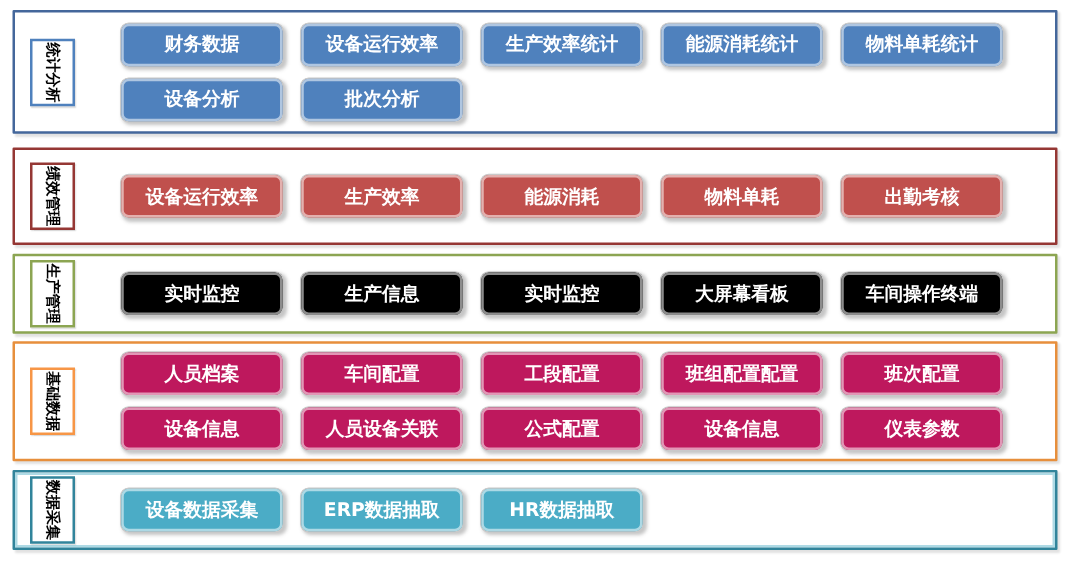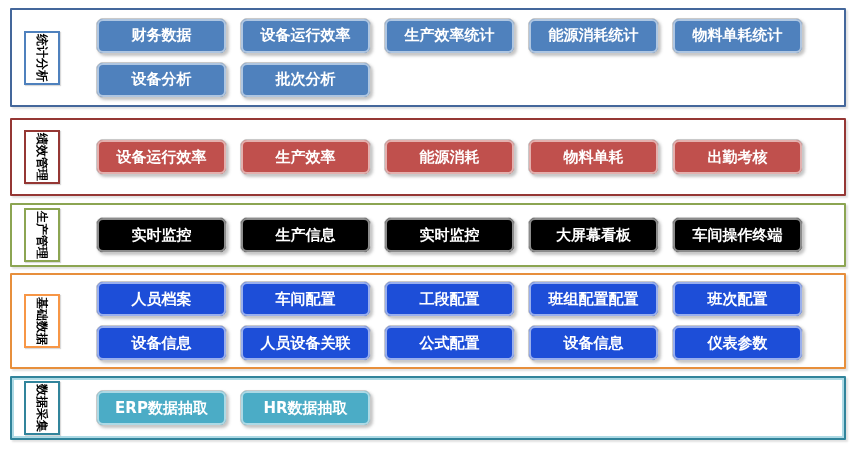--- a/index.html
+++ b/index.html
@@ -46,21 +46,21 @@
   .band-dc{height:64px;border-color:#31849b;box-shadow:inset 0 0 0 2px rgba(75,172,198,0.45),2px 2px 2px rgba(0,0,0,0.12);}
   
   .band-stats .label-box{border-color:#4f81bd;}
   .band-perf  .label-box{border-color:#953734;}
   .band-prod  .label-box{border-color:#8ca552;}
   .band-base  .label-box{border-color:#f79646;}
   .band-dc    .label-box{border-color:#31849b;}
   .band-stats .btn{background:#4f81bd;}
   .band-perf  .btn{background:#c0504d;}
   .band-prod  .btn{background:#000000;}
-  .band-base  .btn{background:#1d4ed8;}
+  .band-base  .btn{background:#be185d;}
   .band-dc    .btn{background:#4bacc6;}
 </style>
 </head>
 <body>
 
 <div class="page">
 
   <section class="band band-stats">
     <div class="label-box">
       <span>统计分析</span>
@@ -118,18 +118,19 @@
       <div class="btn">设备信息</div>
       <div class="btn">仪表参数</div>
     </div>
   </section>
 
   <section class="band band-dc">
     <div class="label-box">
       <span>数据采集</span>
     </div>
     <div class="btn-grid">
+      <div class="btn">设备数据采集</div>
       <div class="btn">ERP数据抽取</div>
       <div class="btn">HR数据抽取</div>
     </div>
   </section>
 
 </div>
 
 </body></html>

